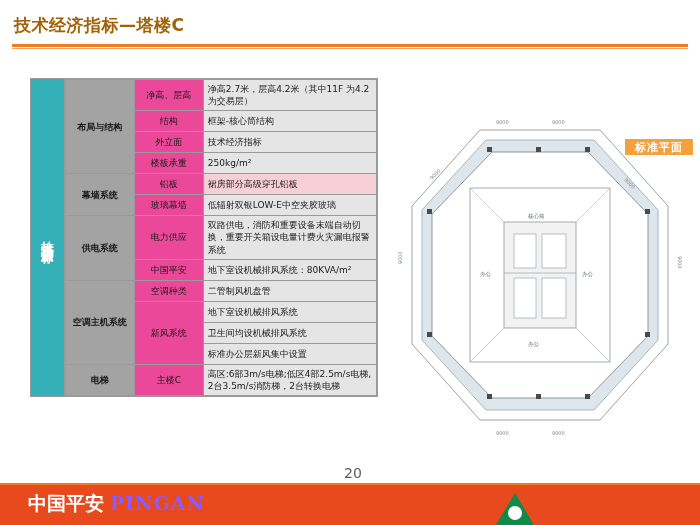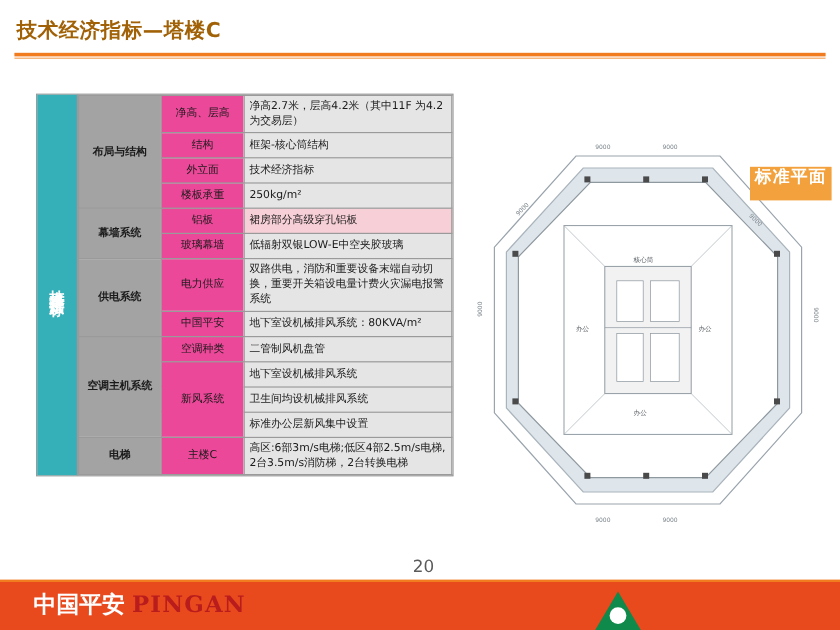--- a/index.html
+++ b/index.html
@@ -114,26 +114,27 @@
     width: 296px;
     height: 330px;
   }
   .plan-svg { display: block; }
 
   .plan-tag {
     position: absolute;
     top: 139px;
     left: 625px;
     width: 68px;
-    height: 28px;
+    height: 16px;
     background: #f2a13c;
     color: #ffffff;
-    font-size: 14px;
+    font-size: 11px;
     font-weight: bold;
     display: flex;
+    align-items: center;
     justify-content: center;
     letter-spacing: 1px;
   }
 
   
   .footer-bar {
     position: absolute;
     left: 0;
     bottom: 0;
     width: 700px;
@@ -151,21 +152,21 @@
   .brand {
     position: absolute;
     left: 28px;
     bottom: 8px;
     font-size: 19px;
     font-weight: bold;
     color: #ffffff;
     letter-spacing: 0px;
   }
   .brand .en {
-    color: #b91c1c;
+    color: #8b5cf6;
     letter-spacing: 1px;
     margin-left: 6px;
     font-family: "DejaVu Serif", "Liberation Serif", serif;
   }
   .page-num {
     position: absolute;
     left: 344px;
     bottom: 44px;
     font-size: 14px;
     color: #5b5b5b;

